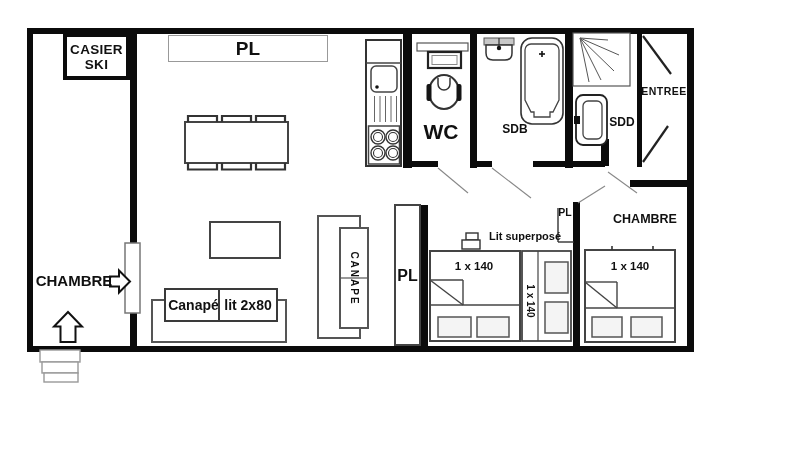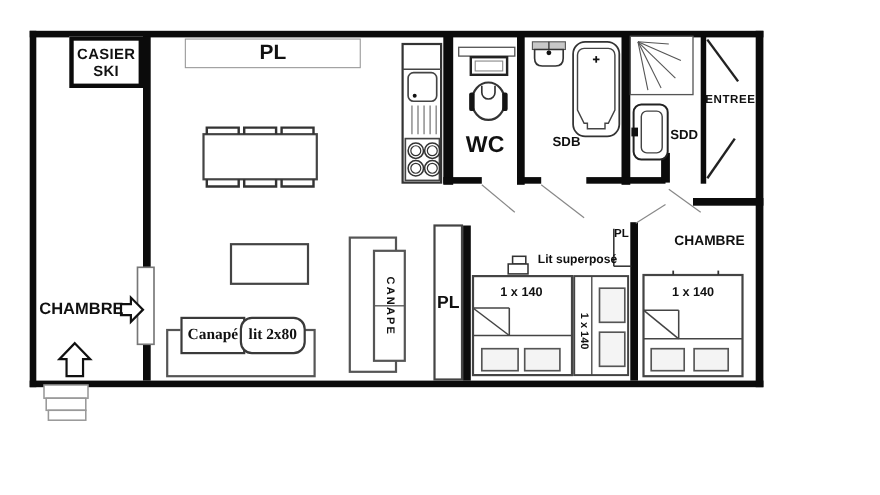--- a/index.html
+++ b/index.html
@@ -9,21 +9,21 @@
   svg.overlay{position:absolute;left:0;top:0;z-index:2;}
   .walls{position:absolute;left:0;top:0;width:800px;height:450px;z-index:1;}
   .lbl{position:absolute;z-index:3;font-weight:bold;display:flex;align-items:center;
        justify-content:center;text-align:center;white-space:nowrap;line-height:1.1;color:#101010;}
   .box{position:absolute;z-index:3;background:#fff;box-sizing:border-box;}
   .casier{border:4px solid #0b0b0b;flex-direction:column;display:flex;align-items:center;justify-content:center;
           font-weight:bold;font-size:13.5px;letter-spacing:.3px;}
   .pl-top-box{border:1px solid #999;display:flex;align-items:center;justify-content:center;
           font-weight:bold;font-size:19px;}
   .sofa-cell{border:2px solid #3a3a3a;display:flex;align-items:center;justify-content:center;
-          font-weight:bold;font-size:14px;background:#fff;font-family:Liberation Serif, serif;}
+          font-weight:bold;font-size:14px;background:#fff;}
   .rot90{transform:rotate(90deg);}
 </style>
 </head>
 <body>
 
 <div class="stage">
 
   <div class="walls">
     <div class="wall" style="left:27px;top:28px;width:667px;height:6px;"></div>
     <div class="wall" style="left:27px;top:346px;width:667px;height:6px;"></div>
@@ -230,21 +230,21 @@
 
   <div class="lbl" style="left:441px;top:259px;width:66px;height:15px;font-size:11.5px;">1 x 140</div>
 
   <div class="lbl" style="left:597px;top:259px;width:66px;height:15px;font-size:11.5px;">1 x 140</div>
 
   <div class="lbl rot90" style="left:513px;top:295px;width:36px;height:12px;font-size:10px;">1 x 140</div>
 
   <div class="sofa-cell" style="position:absolute;z-index:3;left:164px;top:288px;width:55px;height:30px;">
     <span>Canapé</span>
   </div>
-  <div class="sofa-cell" style="position:absolute;z-index:3;left:218px;top:288px;width:56px;height:30px;border-radius:11px;">
+  <div class="sofa-cell" style="position:absolute;z-index:3;left:218px;top:288px;width:56px;height:30px;">
     <span>lit 2x80</span>
   </div>
 
   <div class="lbl rot90" style="left:314px;top:272px;width:80px;height:13px;font-size:10px;letter-spacing:2px;">CANAPE</div>
 
   <div class="lbl" style="left:395px;top:264px;width:25px;height:24px;font-size:16px;">PL</div>
 
 </div>
 
 </body></html>

